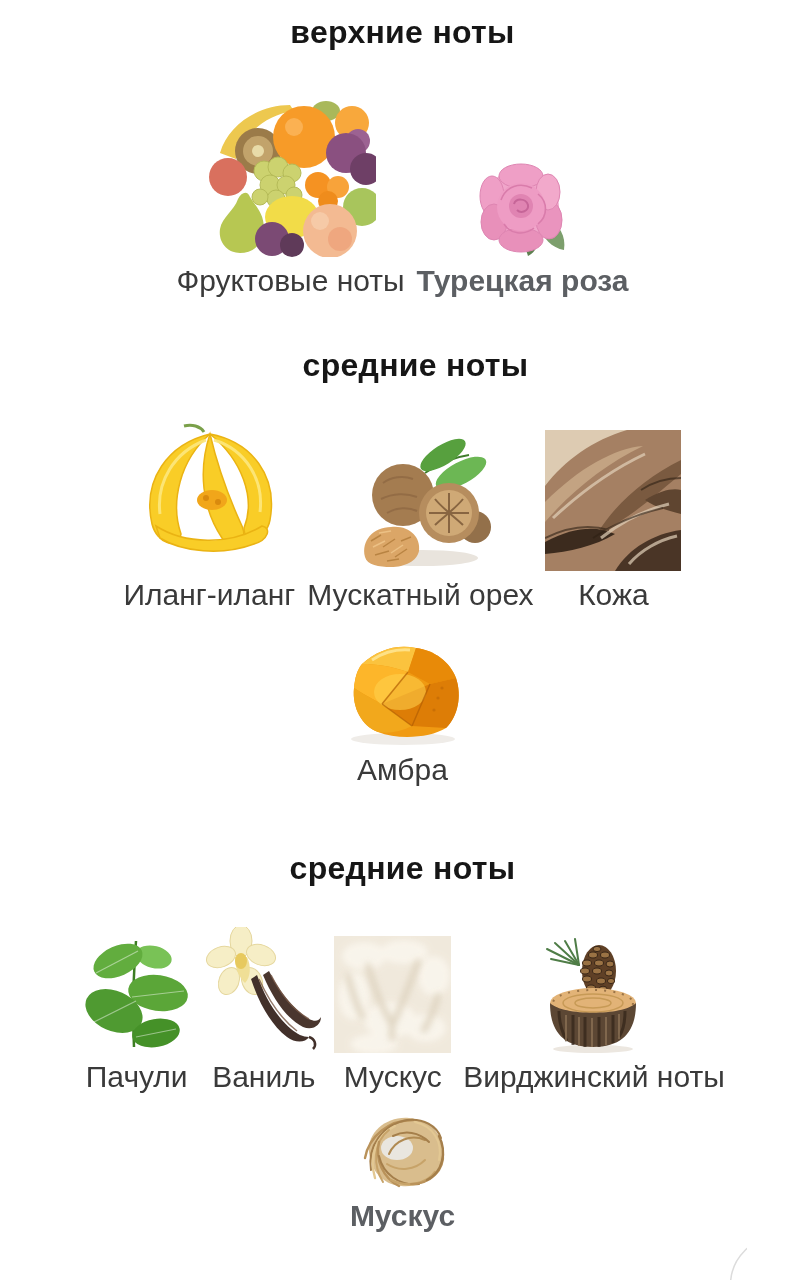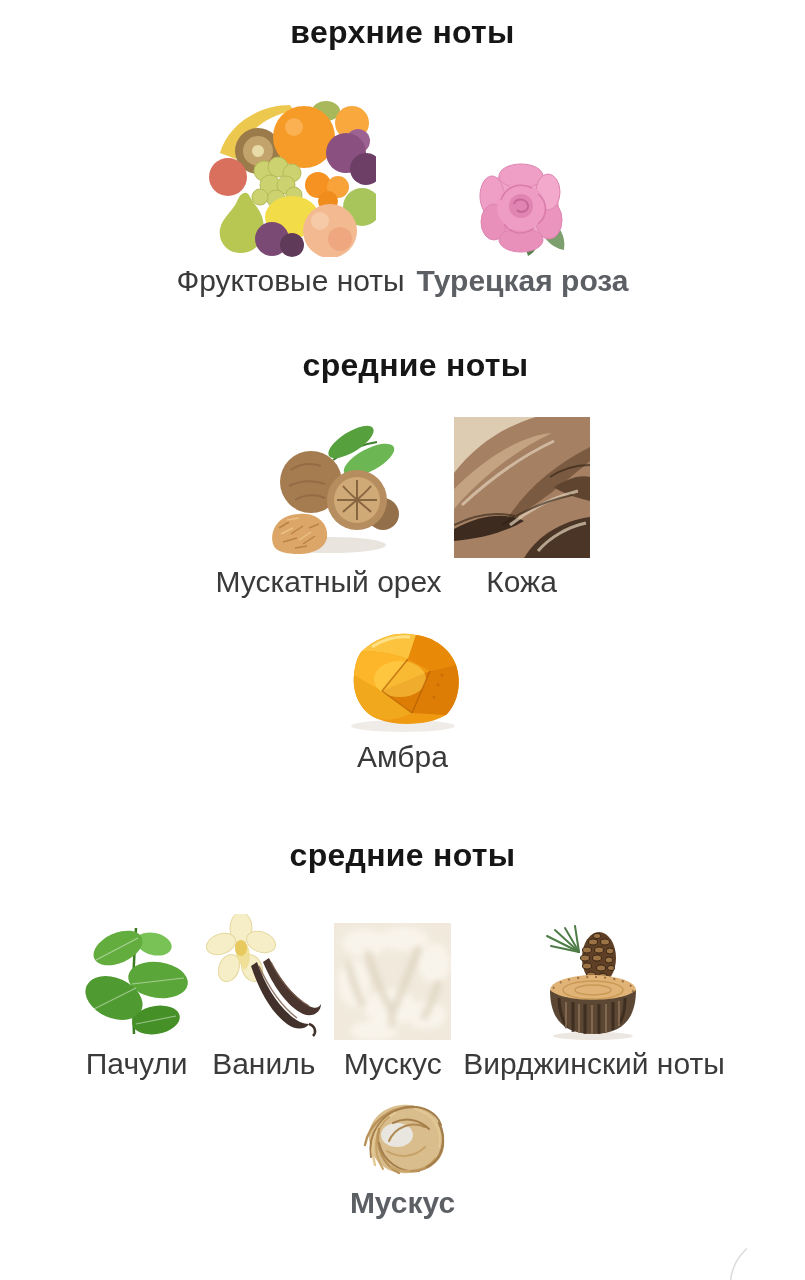--- a/index.html
+++ b/index.html
@@ -114,20 +114,41 @@
           <figcaption class="lbl muted">Турецкая роза</figcaption>
         </figure>
 
       </div>
     </section>
 
     <section class="sec-mid">
       <h2 class="sec-title">средние ноты</h2>
       <div class="row">
 
+        <figure class="note">
+          <div class="art">
+            <svg width="167" height="155" viewBox="0 0 167 155" xmlns="http://www.w3.org/2000/svg">
+              <path d="M78,16 C74,10 66,8 58,10" fill="none" stroke="#7aa04a" stroke-width="3"></path>
+              <g fill="#f9cd27" stroke="#eab313" stroke-width="1.5">
+                <path d="M84,18 C42,28 16,64 26,108 C31,128 52,134 55,118 C44,86 54,44 84,18 Z"></path>
+                <path d="M84,18 C126,26 152,60 144,104 C140,124 118,130 118,112 C130,82 116,44 84,18 Z"></path>
+                <path d="M84,18 C72,54 76,92 96,122 C104,136 124,130 116,110 C102,80 92,52 84,18 Z"></path>
+                <path d="M30,110 C58,128 104,130 136,110 C146,112 142,124 128,128 C96,140 56,136 34,122 Z"></path>
+              </g>
+              <g fill="none" stroke="#fde87e" stroke-width="3" opacity=".9">
+                <path d="M80,24 C48,36 30,66 34,98"></path>
+                <path d="M88,24 C120,34 138,64 134,96"></path>
+              </g>
+              <ellipse cx="86" cy="84" rx="15" ry="10" fill="#f1a61a"></ellipse>
+              <circle cx="80" cy="82" r="3" fill="#d98a0e"></circle>
+              <circle cx="92" cy="86" r="3" fill="#d98a0e"></circle>
+            </svg>
+          </div>
+          <figcaption class="lbl">Иланг-иланг</figcaption>
+        </figure>
 
         <figure class="note">
           <div class="art">
             <svg width="146" height="142" viewBox="0 0 146 142" xmlns="http://www.w3.org/2000/svg">
               <path d="M78,44 C92,34 108,28 122,26" fill="none" stroke="#3f7d2c" stroke-width="2"></path>
               <ellipse cx="96" cy="26" rx="26" ry="10" fill="#57a03e" transform="rotate(-32 96 26)"></ellipse>
               <ellipse cx="114" cy="44" rx="28" ry="11" fill="#6cb754" transform="rotate(-28 114 44)"></ellipse>
               <ellipse cx="75" cy="129" rx="56" ry="8" fill="#e9e4dd"></ellipse>
               <circle cx="128" cy="98" r="16" fill="#93704a"></circle>
               <circle cx="56" cy="66" r="31" fill="#a47c50"></circle>

